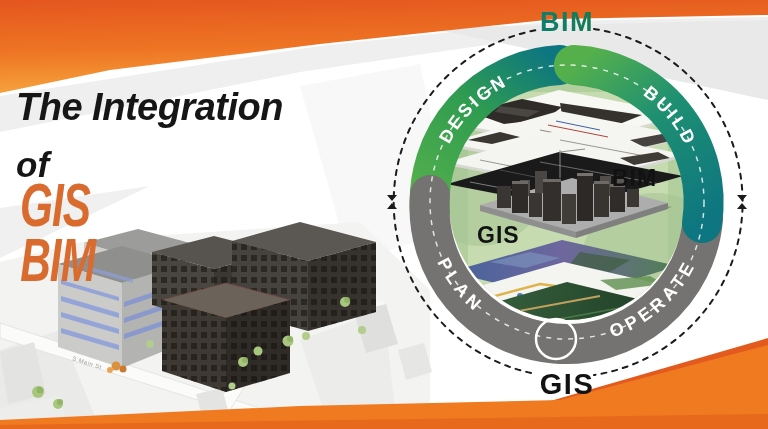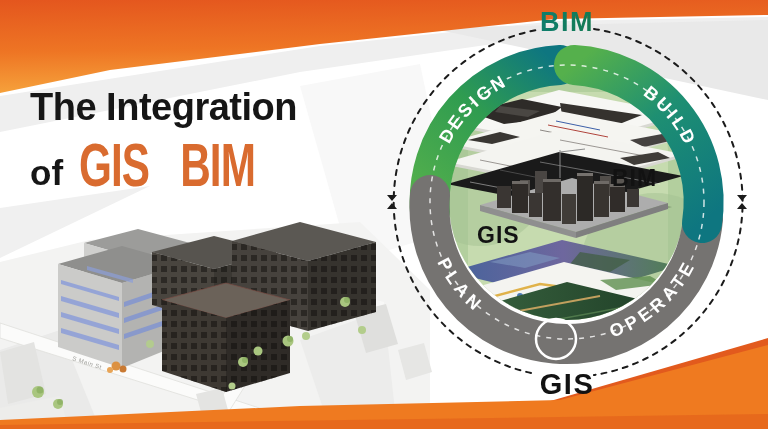--- a/index.html
+++ b/index.html
@@ -7,23 +7,23 @@
     --orange_deep:#E4561E; --orange_mid:#EE7524; --orange_light:#F6A33C;
     --orange_band:#EF7A20; --orange_band_dark:#E25A1D;
     --ring_green:#55B04C; --ring_green_mid:#2F9C50; --ring_teal:#0E7680;
     --ring_gray:#757371; --center_green:#B3CF9E; --center_green_light:#C9DDB2;
     --dash_ink:#1B1B1B; --bim_green:#147B52;
   }
   html,body{margin:0;padding:0;background:#fff;}
   .stage{position:relative;width:768px;height:429px;overflow:hidden;background:#fff;
          font-family:"Liberation Sans",sans-serif;}
   .scene-svg{position:absolute;left:0;top:0;width:768px;height:429px;}
-  .title-block{position:absolute;left:30px;top:86px;z-index:3;color:var(--ink,#161616);}
+  .title-block{position:absolute;left:16px;top:86px;z-index:3;color:var(--ink,#161616);font-style:italic;}
   .title-line1{font-size:38px;font-weight:700;letter-spacing:-.5px;white-space:nowrap;}
-  .title-line2{display:flex;align-items:center;margin-top:16px;white-space:nowrap;}
+  .title-line2{display:flex;align-items:flex-start;margin-top:16px;white-space:nowrap;flex-direction:column;}
   .t-small{font-size:35px;font-weight:700;color:var(--ink,#161616);}
   .t-big{font-size:47px;font-weight:800;color:var(--title_orange,#D96B2F);
          display:inline-block;transform:scale(.9,1.28);transform-origin:center bottom;
          letter-spacing:-1px;}
   .gap1{width:12px}.gap2{width:14px}.gap3{width:9px}
   .ring-label{font-size:18px;font-weight:600;letter-spacing:3.5px;fill:#fff;}
   .outer-label{font-weight:800;letter-spacing:1.5px;}
   .inner-label{font-size:23px;font-weight:800;fill:#121212;letter-spacing:1px;}
   .street-label{font-size:6px;fill:#9A9A96;letter-spacing:.5px;}
 </style>

